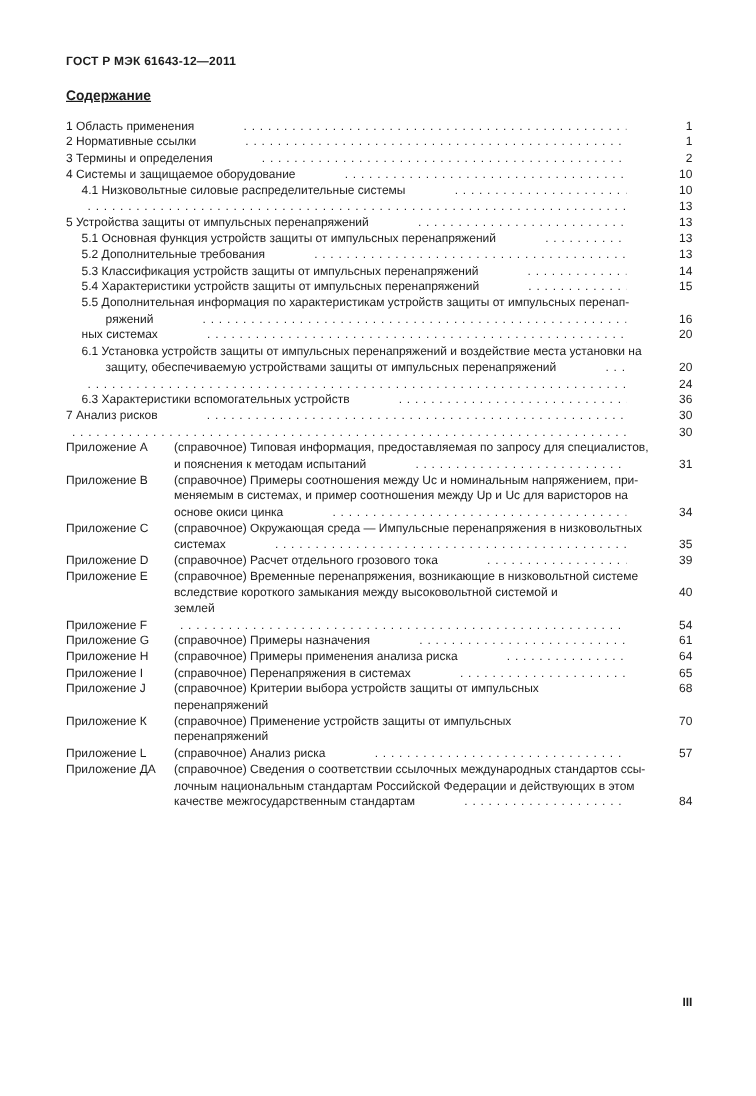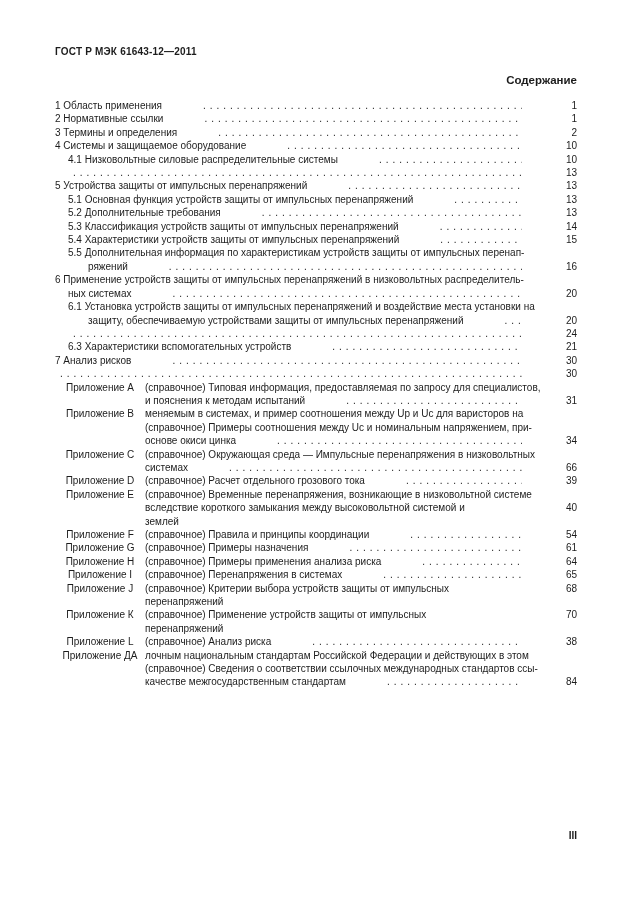--- a/index.html
+++ b/index.html
@@ -16,33 +16,34 @@
     left: 55px; right: 53px; top: 0;
   }
   .std-header {
     margin-top: 46px;
     font-weight: 700;
     font-size: 10px;
     letter-spacing: 0.2px;
   }
   .doc-title {
     margin: 17px 0 13px 0;
-    text-align: right;
+    text-align: left;
     font-weight: 700;
     font-size: 11.5px;
+    text-decoration: underline;
   }
   .toc {
     font-size: 10px;
     line-height: 13.4px;
   }
   .entry.lvl1 { padding-left: 13px; }
   .section .line.cont { padding-left: 13px; }
   .section.lvl1 .line.cont { padding-left: 20px; }
   .appendix { display: flex; }
-  .app-label { flex: 0 0 90px; text-align: center; }
+  .app-label { flex: 0 0 90px; }
   .app-body { flex: 1 1 0; min-width: 0; }
   .line { white-space: normal; }
   .line.last { display: flex; align-items: baseline; gap: 36px; }
   .txt { flex: 0 1 auto; }
   .dots {
     flex: 1 1 0;
     min-width: 0;
     overflow: hidden;
     white-space: nowrap;
     letter-spacing: 0.6px;
@@ -144,21 +145,20 @@
       </div>
       <div class="entry section lvl1">
         <div class="line"><span class="txt">5.5 Дополнительная информация по  характеристикам  устройств защиты от импульсных перенап-</span></div>
         <div class="line cont last">
           <span class="txt">ряжений</span>
           <span class="dots">. . . . . . . . . . . . . . . . . . . . . . . . . . . . . . . . . . . . . . . . . . . . . . . . . . . . . . . . . . . . . . . . . . . . . . . . . . . . . . . . . . . . . . . . . . . . . . . . . . . . . . . . . . . . . . . . . . . . . . . . . . . . . . . . . . . . . . . . . . . . . . . . . . . . . . </span>
           <span class="pg">16</span>
         </div>
       </div>
       <div class="entry section">
-        <div class="line"><span class="txt">6  Применение устройств защиты от импульсных перенапряжений в низковольтных распределитель-</span></div>
         <div class="line cont last">
           <span class="txt">ных системах</span>
           <span class="dots">. . . . . . . . . . . . . . . . . . . . . . . . . . . . . . . . . . . . . . . . . . . . . . . . . . . . . . . . . . . . . . . . . . . . . . . . . . . . . . . . . . . . . . . . . . . . . . . . . . . . . . . . . . . . . . . . . . . . . . . . . . . . . . . . . . . . . . . . . . . . . . . . . . . . . . </span>
           <span class="pg">20</span>
         </div>
       </div>
       <div class="entry section lvl1">
         <div class="line"><span class="txt">6.1 Установка устройств защиты от импульсных перенапряжений  и воздействие места установки на</span></div>
         <div class="line cont last">
           <span class="txt">защиту, обеспечиваемую устройствами защиты от импульсных перенапряжений</span>
@@ -169,21 +169,21 @@
       <div class="entry section lvl1">
         <div class="line last">
           <span class="dots">. . . . . . . . . . . . . . . . . . . . . . . . . . . . . . . . . . . . . . . . . . . . . . . . . . . . . . . . . . . . . . . . . . . . . . . . . . . . . . . . . . . . . . . . . . . . . . . . . . . . . . . . . . . . . . . . . . . . . . . . . . . . . . . . . . . . . . . . . . . . . . . . . . . . . . </span>
           <span class="pg">24</span>
         </div>
       </div>
       <div class="entry section lvl1">
         <div class="line last">
           <span class="txt">6.3 Характеристики вспомогательных устройств</span>
           <span class="dots">. . . . . . . . . . . . . . . . . . . . . . . . . . . . . . . . . . . . . . . . . . . . . . . . . . . . . . . . . . . . . . . . . . . . . . . . . . . . . . . . . . . . . . . . . . . . . . . . . . . . . . . . . . . . . . . . . . . . . . . . . . . . . . . . . . . . . . . . . . . . . . . . . . . . . . </span>
-          <span class="pg">21</span>
+          <span class="pg">36</span>
         </div>
       </div>
       <div class="entry section">
         <div class="line last">
           <span class="txt">7  Анализ рисков</span>
           <span class="dots">. . . . . . . . . . . . . . . . . . . . . . . . . . . . . . . . . . . . . . . . . . . . . . . . . . . . . . . . . . . . . . . . . . . . . . . . . . . . . . . . . . . . . . . . . . . . . . . . . . . . . . . . . . . . . . . . . . . . . . . . . . . . . . . . . . . . . . . . . . . . . . . . . . . . . . </span>
           <span class="pg">30</span>
         </div>
       </div>
       <div class="entry section">
@@ -199,37 +199,37 @@
           <div class="line cont last">
             <span class="txt">и пояснения к методам испытаний</span>
             <span class="dots">. . . . . . . . . . . . . . . . . . . . . . . . . . . . . . . . . . . . . . . . . . . . . . . . . . . . . . . . . . . . . . . . . . . . . . . . . . . . . . . . . . . . . . . . . . . . . . . . . . . . . . . . . . . . . . . . . . . . . . . . . . . . . . . . . . . . . . . . . . . . . . . . . . . . . . </span>
             <span class="pg">31</span>
           </div>
         </div>
       </div>
       <div class="entry appendix">
         <div class="app-label">Приложение В</div>
         <div class="app-body">
+          <div class="line"><span class="txt">(справочное) Примеры соотношения между Uc и номинальным  напряжением, при-</span></div>
           <div class="line cont"><span class="txt">меняемым в системах, и пример соотношения между Up и Uc для варисторов на</span></div>
-          <div class="line"><span class="txt">(справочное) Примеры соотношения между Uc и номинальным  напряжением, при-</span></div>
           <div class="line cont last">
             <span class="txt">основе окиси цинка</span>
             <span class="dots">. . . . . . . . . . . . . . . . . . . . . . . . . . . . . . . . . . . . . . . . . . . . . . . . . . . . . . . . . . . . . . . . . . . . . . . . . . . . . . . . . . . . . . . . . . . . . . . . . . . . . . . . . . . . . . . . . . . . . . . . . . . . . . . . . . . . . . . . . . . . . . . . . . . . . . </span>
             <span class="pg">34</span>
           </div>
         </div>
       </div>
       <div class="entry appendix">
         <div class="app-label">Приложение С</div>
         <div class="app-body">
           <div class="line"><span class="txt">(справочное) Окружающая среда — Импульсные  перенапряжения в низковольтных</span></div>
           <div class="line cont last">
             <span class="txt">системах</span>
             <span class="dots">. . . . . . . . . . . . . . . . . . . . . . . . . . . . . . . . . . . . . . . . . . . . . . . . . . . . . . . . . . . . . . . . . . . . . . . . . . . . . . . . . . . . . . . . . . . . . . . . . . . . . . . . . . . . . . . . . . . . . . . . . . . . . . . . . . . . . . . . . . . . . . . . . . . . . . </span>
-            <span class="pg">66</span>
+            <span class="pg">35</span>
           </div>
         </div>
       </div>
       <div class="entry appendix">
         <div class="app-label">Приложение D</div>
         <div class="app-body">
           <div class="line last">
             <span class="txt">(справочное)  Расчет отдельного грозового тока</span>
             <span class="dots">. . . . . . . . . . . . . . . . . . . . . . . . . . . . . . . . . . . . . . . . . . . . . . . . . . . . . . . . . . . . . . . . . . . . . . . . . . . . . . . . . . . . . . . . . . . . . . . . . . . . . . . . . . . . . . . . . . . . . . . . . . . . . . . . . . . . . . . . . . . . . . . . . . . . . . </span>
             <span class="pg">39</span>
@@ -244,21 +244,20 @@
             <span class="txt">вследствие короткого замыкания между высоковольтной системой и землей</span>
             <span class="dots">. . . . . . . . . . . . . . . . . . . . . . . . . . . . . . . . . . . . . . . . . . . . . . . . . . . . . . . . . . . . . . . . . . . . . . . . . . . . . . . . . . . . . . . . . . . . . . . . . . . . . . . . . . . . . . . . . . . . . . . . . . . . . . . . . . . . . . . . . . . . . . . . . . . . . . </span>
             <span class="pg">40</span>
           </div>
         </div>
       </div>
       <div class="entry appendix">
         <div class="app-label">Приложение F</div>
         <div class="app-body">
           <div class="line last">
-            <span class="txt">(справочное)  Правила и принципы координации</span>
             <span class="dots">. . . . . . . . . . . . . . . . . . . . . . . . . . . . . . . . . . . . . . . . . . . . . . . . . . . . . . . . . . . . . . . . . . . . . . . . . . . . . . . . . . . . . . . . . . . . . . . . . . . . . . . . . . . . . . . . . . . . . . . . . . . . . . . . . . . . . . . . . . . . . . . . . . . . . . </span>
             <span class="pg">54</span>
           </div>
         </div>
       </div>
       <div class="entry appendix">
         <div class="app-label">Приложение G</div>
         <div class="app-body">
           <div class="line last">
             <span class="txt">(справочное)  Примеры назначения</span>
@@ -306,29 +305,29 @@
             <span class="pg">70</span>
           </div>
         </div>
       </div>
       <div class="entry appendix">
         <div class="app-label">Приложение L</div>
         <div class="app-body">
           <div class="line last">
             <span class="txt">(справочное) Анализ риска</span>
             <span class="dots">. . . . . . . . . . . . . . . . . . . . . . . . . . . . . . . . . . . . . . . . . . . . . . . . . . . . . . . . . . . . . . . . . . . . . . . . . . . . . . . . . . . . . . . . . . . . . . . . . . . . . . . . . . . . . . . . . . . . . . . . . . . . . . . . . . . . . . . . . . . . . . . . . . . . . . </span>
-            <span class="pg">38</span>
+            <span class="pg">57</span>
           </div>
         </div>
       </div>
       <div class="entry appendix">
         <div class="app-label">Приложение ДА</div>
         <div class="app-body">
+          <div class="line"><span class="txt">(справочное) Сведения о соответствии  ссылочных  международных стандартов  ссы-</span></div>
           <div class="line cont"><span class="txt">лочным национальным стандартам Российской Федерации и действующих в этом</span></div>
-          <div class="line"><span class="txt">(справочное) Сведения о соответствии  ссылочных  международных стандартов  ссы-</span></div>
           <div class="line cont last">
             <span class="txt">качестве межгосударственным  стандартам</span>
             <span class="dots">. . . . . . . . . . . . . . . . . . . . . . . . . . . . . . . . . . . . . . . . . . . . . . . . . . . . . . . . . . . . . . . . . . . . . . . . . . . . . . . . . . . . . . . . . . . . . . . . . . . . . . . . . . . . . . . . . . . . . . . . . . . . . . . . . . . . . . . . . . . . . . . . . . . . . . </span>
             <span class="pg">84</span>
           </div>
         </div>
       </div>
     </div>
 </div>
 

